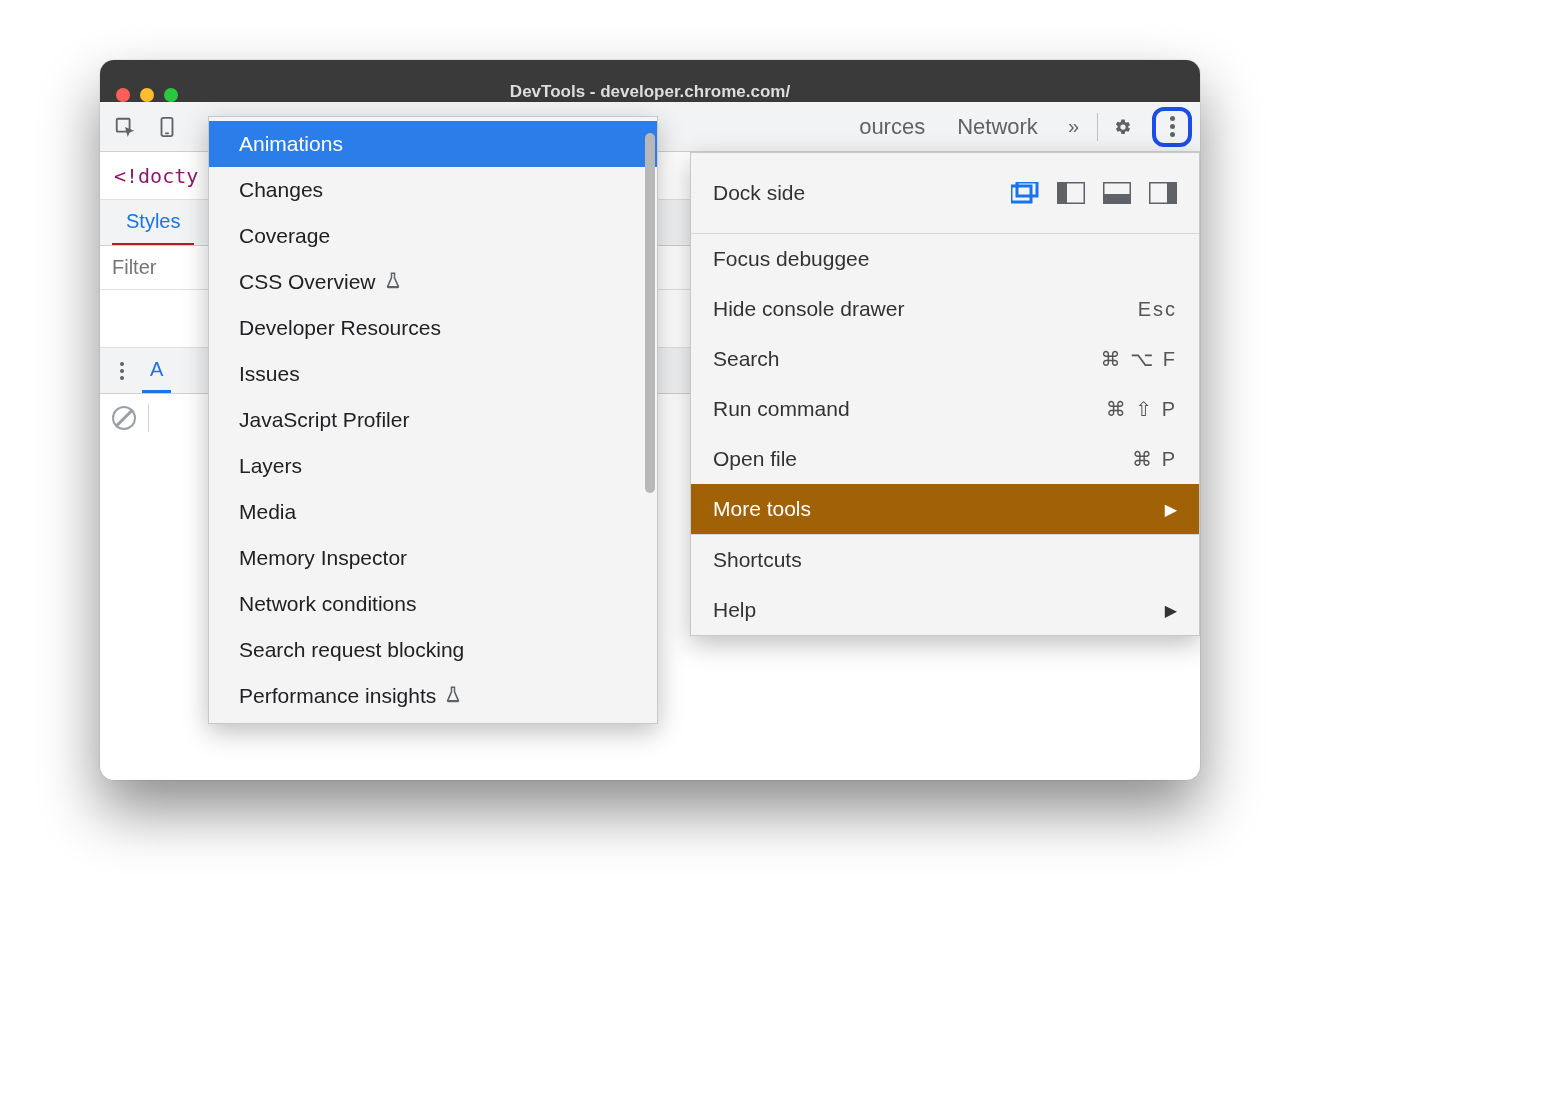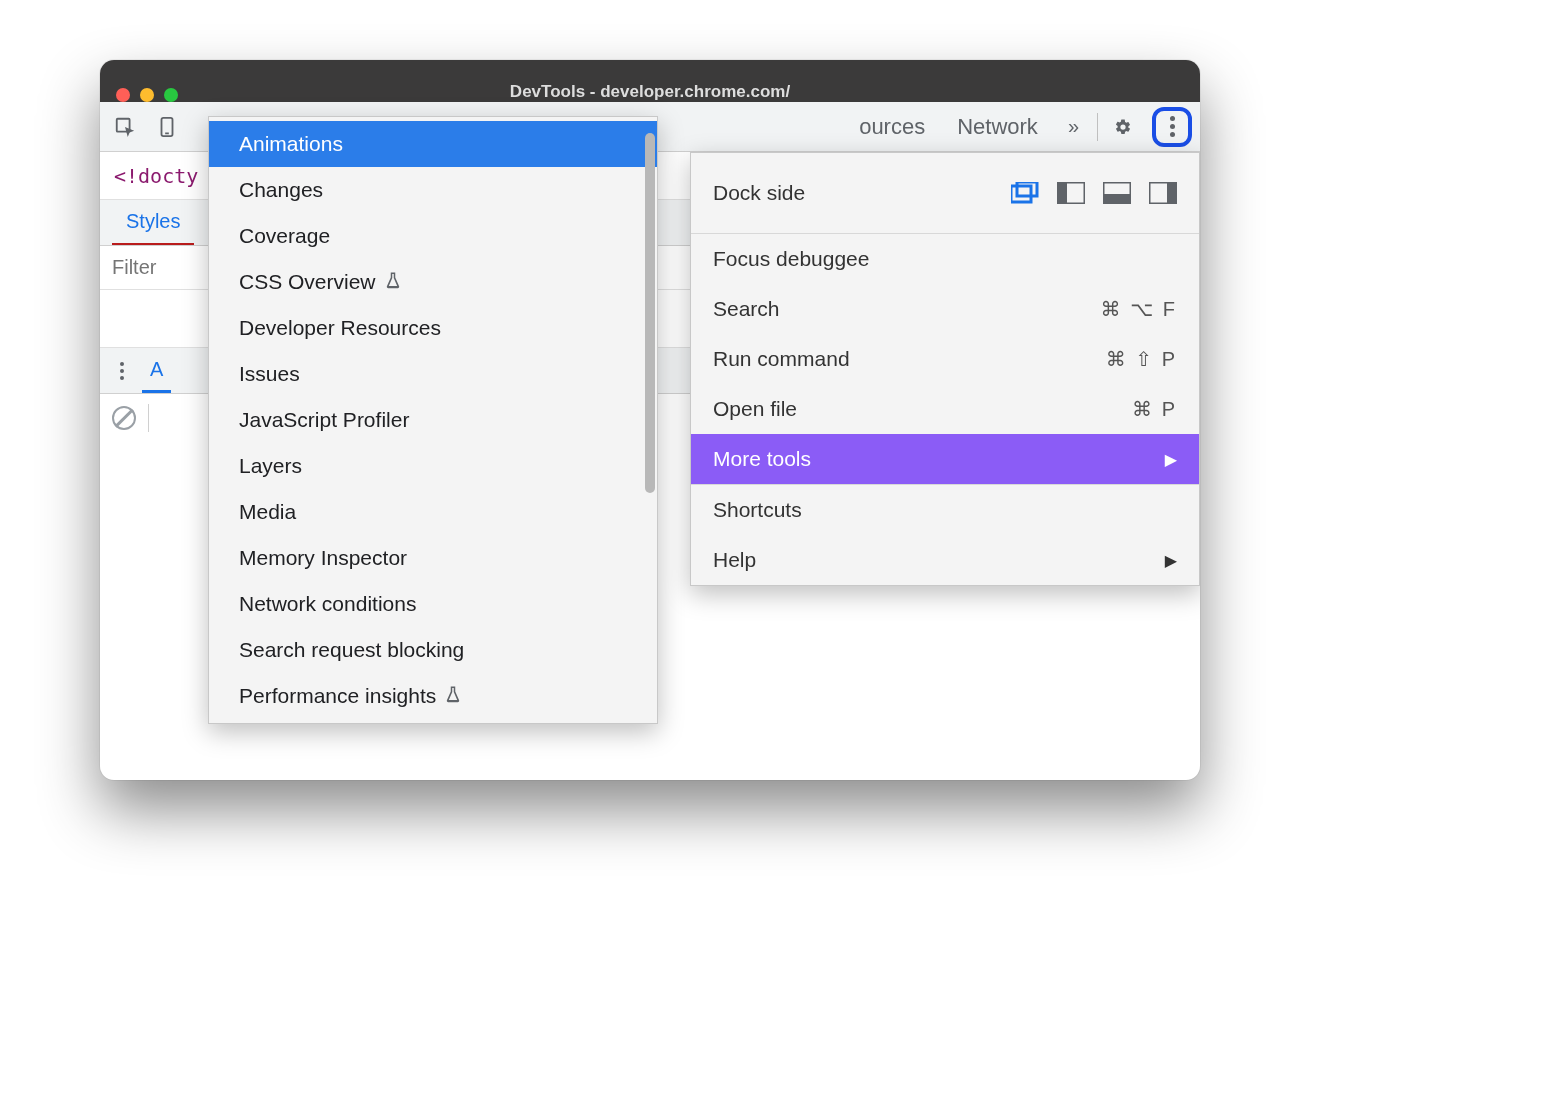--- a/index.html
+++ b/index.html
@@ -89,21 +89,21 @@
   background: #f4f4f4;
   border: 1px solid #c8c8c8;
   box-shadow: 0 8px 24px rgba(0,0,0,0.25);
   font-size: 21px;
   color: #333;
 }
 .menu-row { height:50px; display:flex; align-items:center; padding:0 22px; }
 .menu-row.dock { height:81px; border-bottom:1px solid #d8d8d8; gap:22px; }
 .menu-row .lbl { flex:1; }
 .menu-row .shortcut { color:#555; font-size:20px; letter-spacing:2px; }
-.menu-row.hl { background:#8b5cf6; color:#fff; }
+.menu-row.hl { background:#a16207; color:#fff; }
 .menu-row.hl .arrow { color:#fff; }
 .arrow { font-size:16px; }
 .menu-sep { height:1px; background:#d8d8d8; }
 
 .dock-icons { display:flex; gap:18px; }
 .dock-ic { width:28px; height:22px; position:relative; }
 .dock-ic svg { width:100%; height:100%; }
 
 
 .submenu {
@@ -225,20 +225,24 @@
                 <rect x="0" y="0" width="28" height="22" fill="none" stroke="#5f6368" stroke-width="3"></rect>
                 <rect x="18" y="0" width="10" height="22" fill="#5f6368"></rect>
               </svg></div>
         </div>
       </div>
 
       <div class="menu-row">
         <span class="lbl">Focus debuggee</span>
       </div>
       <div class="menu-row">
+        <span class="lbl">Hide console drawer</span>
+        <span class="shortcut">Esc</span>
+      </div>
+      <div class="menu-row">
         <span class="lbl">Search</span>
         <span class="shortcut">⌘ ⌥ F</span>
       </div>
       <div class="menu-row">
         <span class="lbl">Run command</span>
         <span class="shortcut">⌘ ⇧ P</span>
       </div>
       <div class="menu-row">
         <span class="lbl">Open file</span>
         <span class="shortcut">⌘ P</span>

